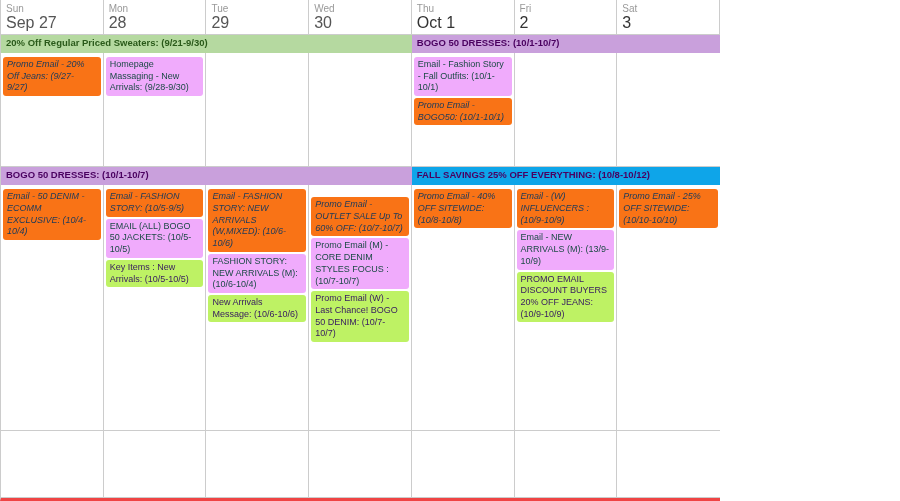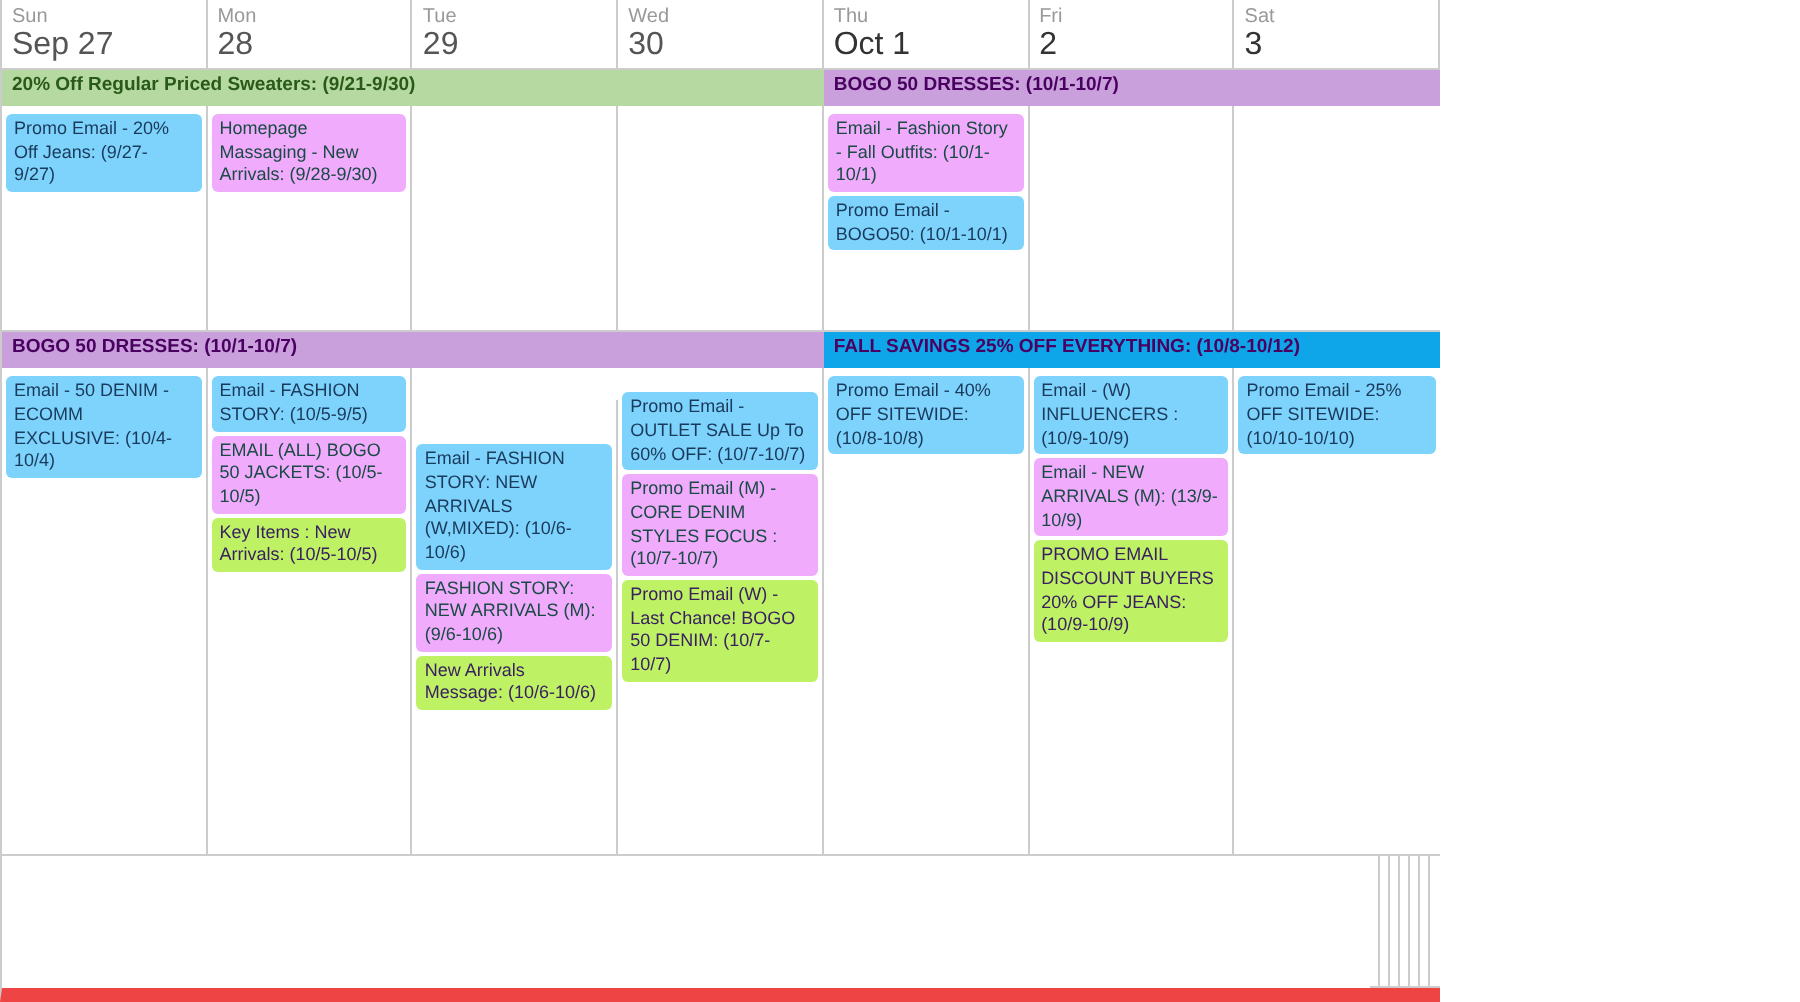--- a/index.html
+++ b/index.html
@@ -172,23 +172,23 @@
       </div>
 
       <div class="week-day-cell" style="padding-top:22px;">
         <div class="event-card card-blue">Email - 50 DENIM - ECOMM EXCLUSIVE: (10/4-10/4)</div>
       </div>
       <div class="week-day-cell" style="padding-top:22px;">
         <div class="event-card card-blue">Email - FASHION STORY: (10/5-9/5)</div>
         <div class="event-card card-teal">EMAIL (ALL) BOGO 50 JACKETS: (10/5-10/5)</div>
         <div class="event-card card-lavender">Key Items : New Arrivals: (10/5-10/5)</div>
       </div>
-      <div class="week-day-cell" style="padding-top:22px;margin-top:34px;">
+      <div class="week-day-cell" style="padding-top:22px;">
         <div class="event-card card-blue">Email - FASHION STORY: NEW ARRIVALS (W,MIXED): (10/6-10/6)</div>
-        <div class="event-card card-teal">FASHION STORY: NEW ARRIVALS (M): (9/6-10/6)</div>
+        <div class="event-card card-teal">FASHION STORY: NEW ARRIVALS (M): (10/6-10/4)</div>
         <div class="event-card card-lavender">New Arrivals Message: (10/6-10/6)</div>
       </div>
       <div class="week-day-cell" style="padding-top:30px;">
         <div class="event-card card-blue">Promo Email - OUTLET SALE Up To 60% OFF: (10/7-10/7)</div>
         <div class="event-card card-teal">Promo Email (M) - CORE DENIM STYLES FOCUS : (10/7-10/7)</div>
         <div class="event-card card-lavender">Promo Email (W) - Last Chance! BOGO 50 DENIM: (10/7-10/7)</div>
       </div>
       <div class="week-day-cell" style="padding-top:22px;">
         <div class="event-card card-blue">Promo Email - 40% OFF SITEWIDE: (10/8-10/8)</div>
       </div>
@@ -209,18 +209,18 @@
       <div class="week-day-cell"></div>
       <div class="week-day-cell"></div>
       <div class="week-day-cell"></div>
       <div class="week-day-cell"></div>
     </div>
 
   </div>
 </div>
 
 <style>
-  .event-card.card-blue { background: #7dd3fc; color: #1a3a5c; }
+  .event-card.card-blue { background: #f97316; color: #1a3a5c; font-style: italic; }
   .event-card.card-teal { background: #f0abfc; color: #1a4a44; }
   .event-card.card-lavender { background: #bef264; color: #3a2060; }
-  .weeks-container { border-bottom: 7px solid #ef4444; align-items: flex-end; }
+  .weeks-container { border-bottom: 3px solid #ef4444; }
   .week-row .week-day-cell:last-child { border-right: none; }
 </style>
 
 </body></html>

